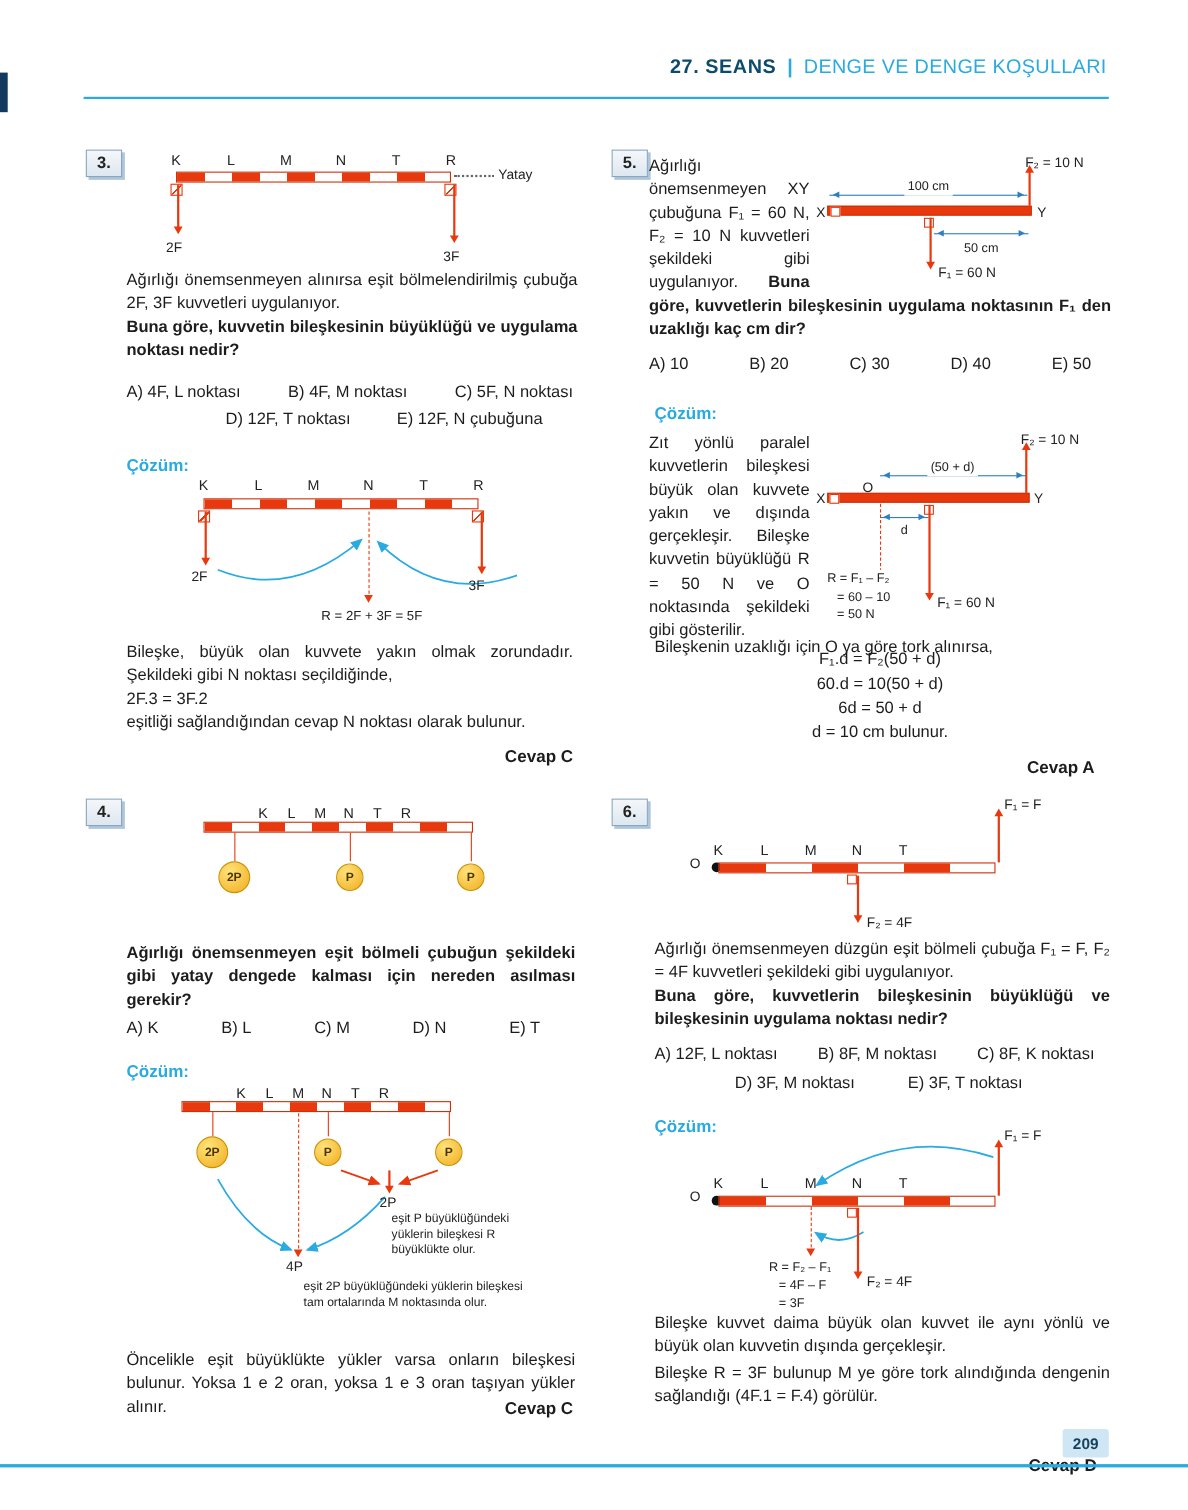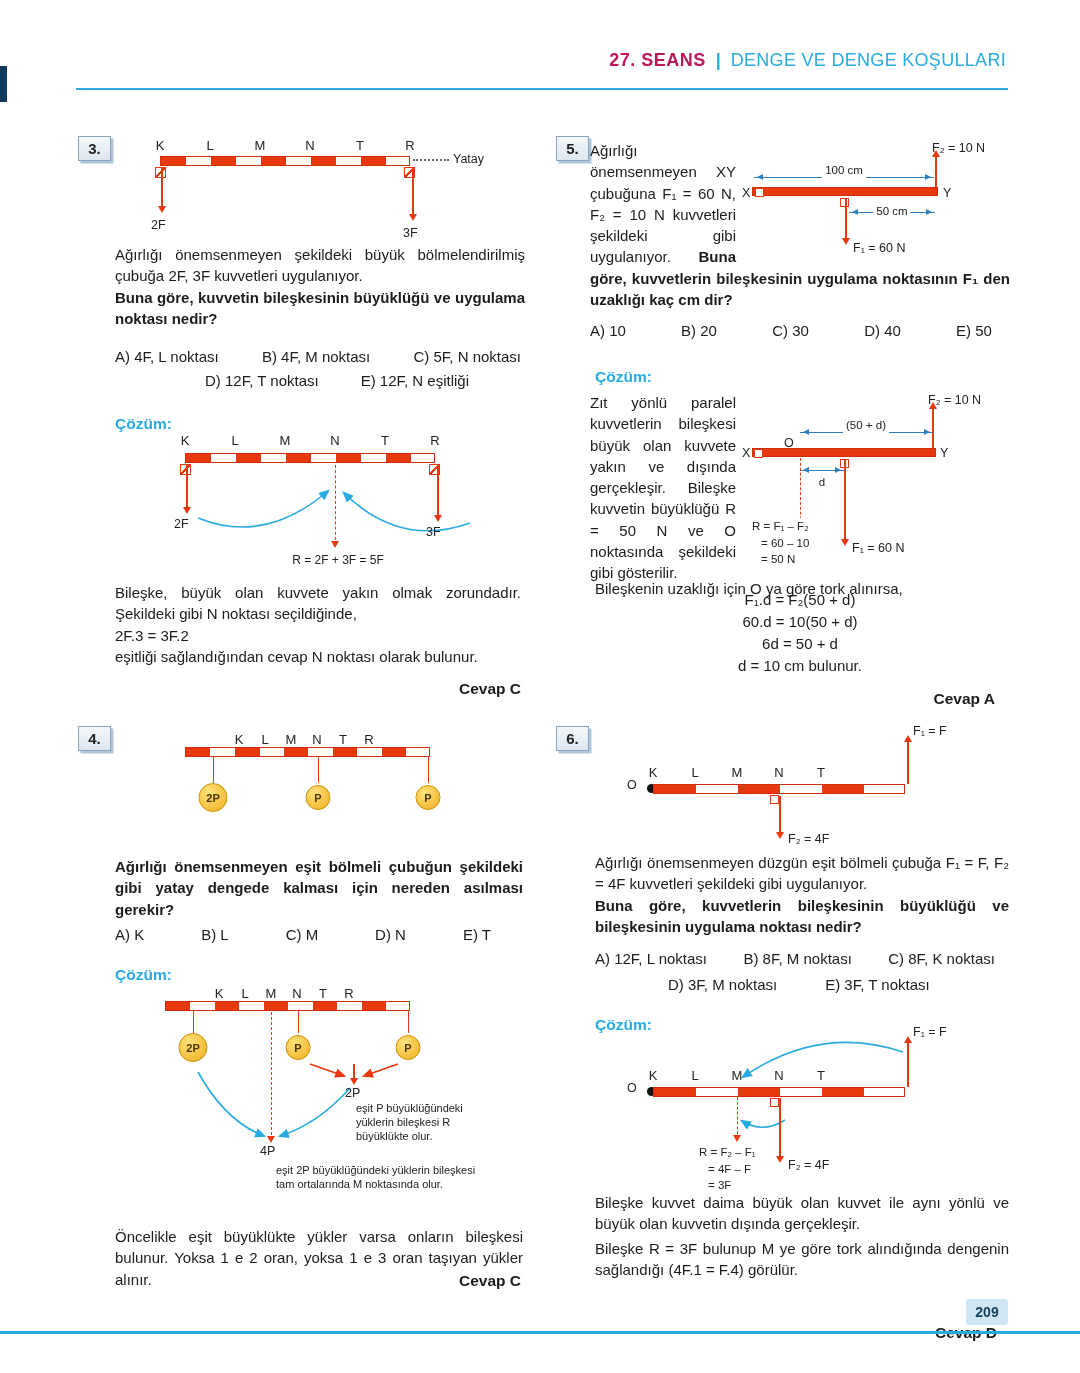--- a/index.html
+++ b/index.html
@@ -1,20 +1,20 @@
 <!DOCTYPE html>
 <html><head>
 <meta charset="utf-8">
 <style>
   *{margin:0;padding:0;box-sizing:border-box}
   body{font-family:"Liberation Sans","DejaVu Sans",sans-serif;background:#ffffff;}
   .page{position:relative;width:1080px;height:1373px;background:#fff;overflow:hidden;color:#1c1c1c;}
   .edge-tab{position:absolute;left:0;top:66px;width:7px;height:36px;background:#12395e;}
   .hdr{position:absolute;top:50px;right:74px;display:flex;align-items:baseline;gap:10px;font-size:18px;white-space:nowrap;}
-  .hdr-session{font-weight:bold;color:#be185d;letter-spacing:.5px;}
+  .hdr-session{font-weight:bold;color:#0c4a6e;letter-spacing:.5px;}
   .hdr-sep{color:#29abe2;font-weight:bold;}
   .hdr-title{color:#29abe2;letter-spacing:.3px;}
   .hdr-line{position:absolute;left:76px;right:72px;top:88px;height:2px;background:#29abe2;}
   .pnum{position:absolute;width:33px;height:25px;background:linear-gradient(#f4f7fa,#dde7f0);border:1px solid #8aa5bd;box-shadow:2.5px 2.5px 0 #adc6da;display:flex;align-items:center;justify-content:center;font-weight:bold;font-size:15px;color:#222;}
   .diagram{position:absolute;}
   .ov{position:absolute;left:0;top:0;pointer-events:none;}
   .pt{position:absolute;top:0;transform:translateX(-50%);font-size:13px;color:#222;}
   .rod{position:absolute;height:10px;border:1px solid #cf3009;}
   .stripeA{background:repeating-linear-gradient(90deg,#e8380d 0 25px,#fff 25px 50px);}
   .stripeB{background:repeating-linear-gradient(90deg,#e8380d 0 24.5px,#fff 24.5px 49px);}
@@ -92,32 +92,32 @@
     <div class="support" style="left:269px;top:29px"></div>
     <div class="av down" style="left:26px;top:30px;height:42px"></div>
     <div class="av down" style="left:277px;top:30px;height:50px"></div>
     <span class="flabel" style="left:16px;top:80px">2F</span>
     <span class="flabel" style="left:268px;top:88px">3F</span>
     <div class="dotline" style="left:278px;top:21px;width:36px"></div>
     <span class="flabel" style="left:318px;top:14px">Yatay</span>
   </div>
 
   <div class="txt" style="left:115px;top:244px;width:410px">
-    <div>Ağırlığı önemsenmeyen şekildeki büyük bölmelendirilmiş çubuğa 2F, 3F kuvvetleri uygulanıyor.</div>
+    <div>Ağırlığı önemsenmeyen alınırsa eşit bölmelendirilmiş çubuğa 2F, 3F kuvvetleri uygulanıyor.</div>
     <div class="bold">Buna göre, kuvvetin bileşkesinin büyüklüğü ve uygulama noktası nedir?</div>
   </div>
 
   <div class="opts" style="left:115px;top:348px;width:406px;justify-content:space-between">
     <span>A) 4F, L noktası</span>
     <span>B) 4F, M noktası</span>
     <span>C) 5F, N noktası</span>
   </div>
   <div class="opts" style="left:205px;top:372px;gap:42px">
     <span>D) 12F, T noktası</span>
-    <span>E) 12F, N eşitliği</span>
+    <span>E) 12F, N çubuğuna</span>
   </div>
 
   <div class="cozum" style="left:115px;top:415px">Çözüm:</div>
 
   <div class="diagram" style="left:160px;top:433px;width:345px;height:142px">
     <svg class="ov" width="345" height="142">
       <path class="bc" d="M38,85 Q105,112 168,58"></path>
       <path class="bc" d="M310,90 Q240,115 184,60"></path>
     </svg>
     <span class="pt" style="left:25px">K</span>
@@ -212,21 +212,21 @@
       <span class="flabel" style="left:190px;top:0">F₂ = 10 N</span>
       <div class="av up" style="left:193px;top:13px;height:34px"></div>
       <div class="dim" style="left:12px;top:37px;width:180px"></div>
       <span class="dimlabel" style="left:102px;top:22px">100 cm</span>
       <span class="flabel" style="left:0;top:45px">X</span>
       <span class="flabel" style="left:201px;top:45px">Y</span>
       <div class="rod solidrod" style="left:10px;top:47px;width:186px;height:9px"></div>
       <div class="sq" style="left:13px;top:48px"></div>
       <div class="sq" style="left:98px;top:58px"></div>
       <div class="dim" style="left:107px;top:72px;width:86px"></div>
-      <span class="dimlabel" style="left:150px;top:63px">50 cm</span>
+      <span class="dimlabel" style="left:150px;top:78px">50 cm</span>
       <div class="av down" style="left:103px;top:58px;height:44px"></div>
       <span class="flabel" style="left:111px;top:100px">F₁ = 60 N</span>
     </div>
     <span>Ağırlığı önemsenmeyen XY çubuğuna F₁ = 60 N, F₂ = 10 N kuvvetleri şekildeki gibi uygulanıyor.</span>
     <span class="bold">Buna göre, kuvvetlerin bileşkesinin uygulama noktasının F₁ den uzaklığı kaç cm dir?</span>
   </div>
 
   <div class="opts" style="left:590px;top:322px;width:402px;justify-content:space-between">
     <span>A) 10</span>
     <span>B) 20</span>

